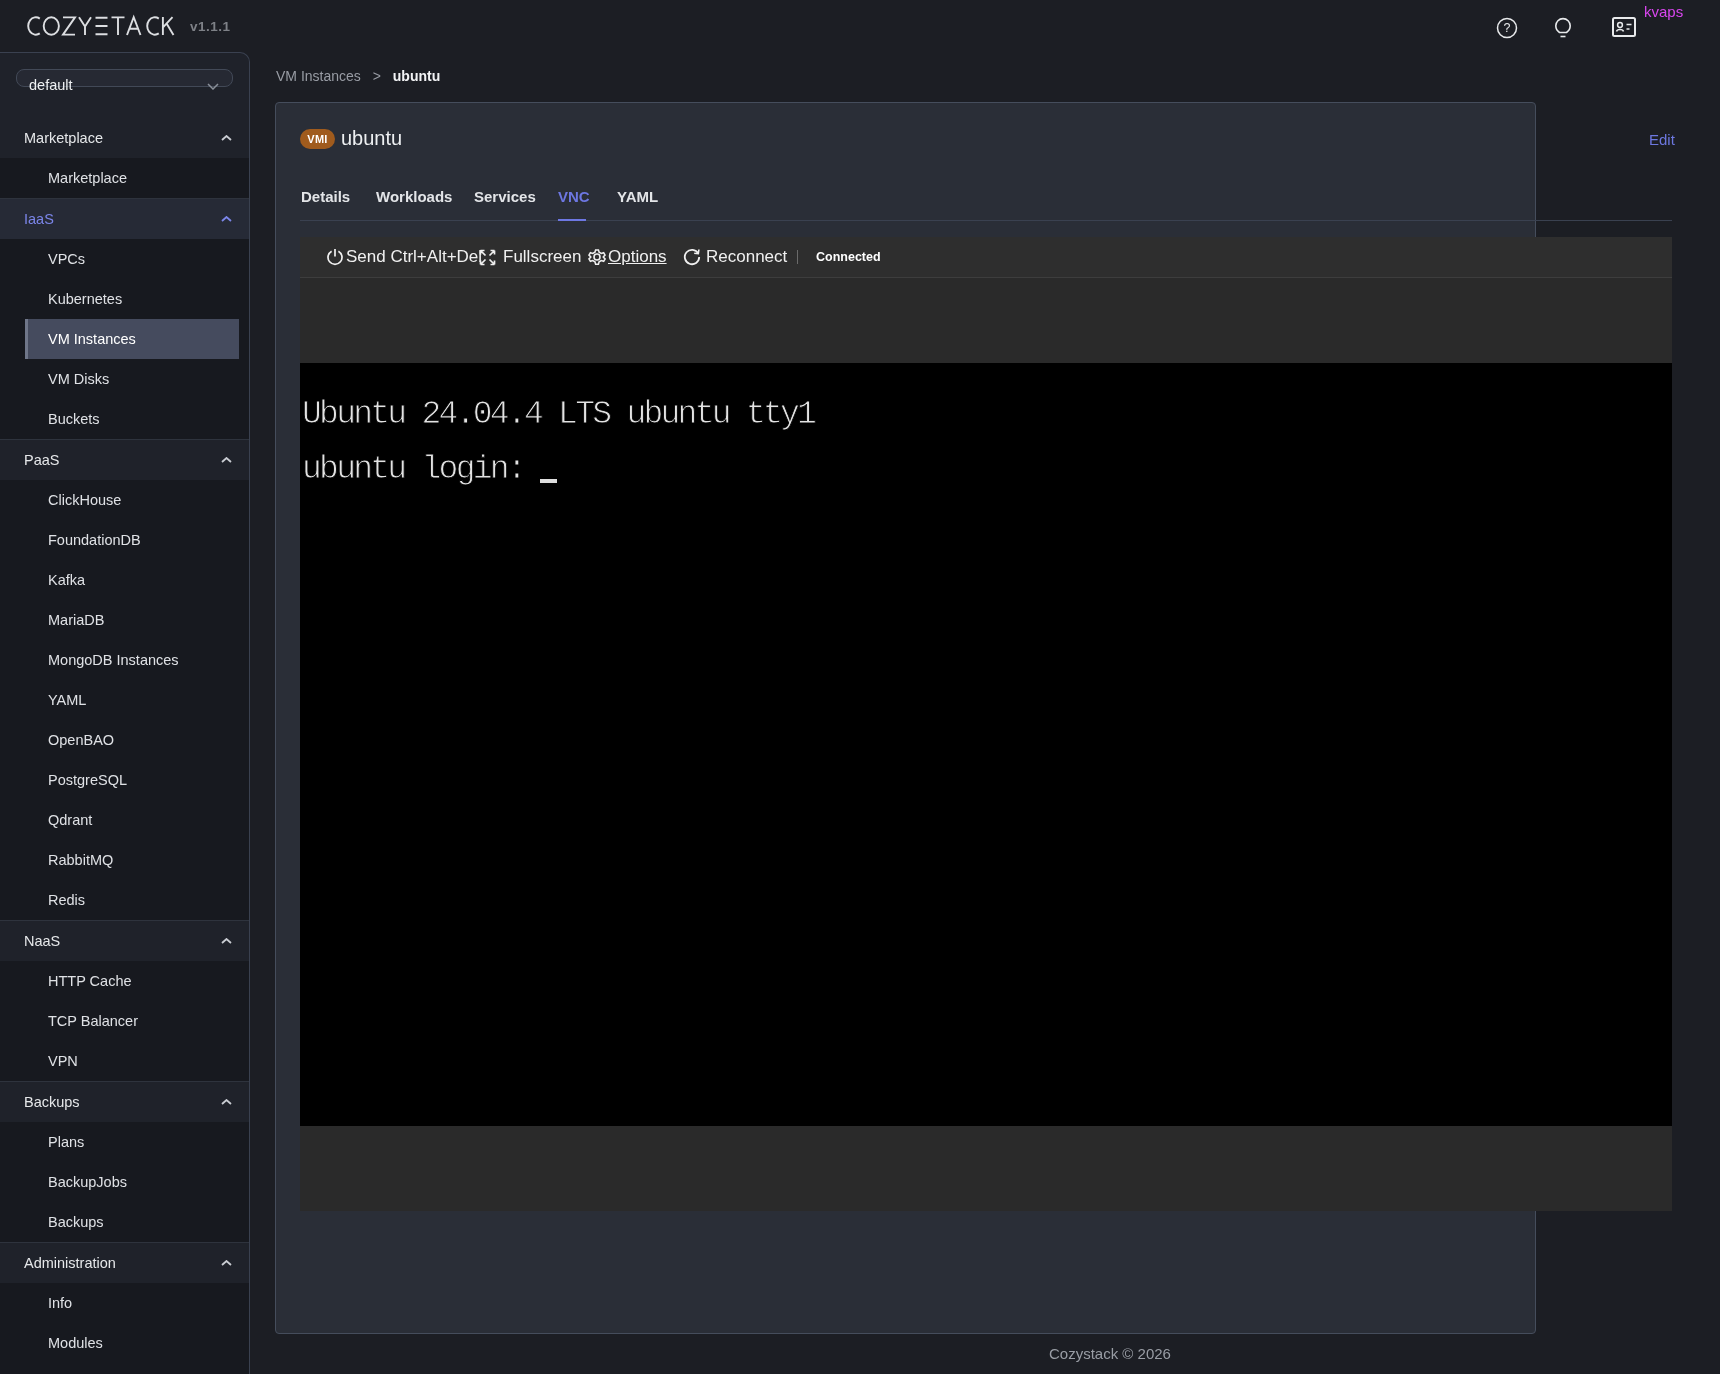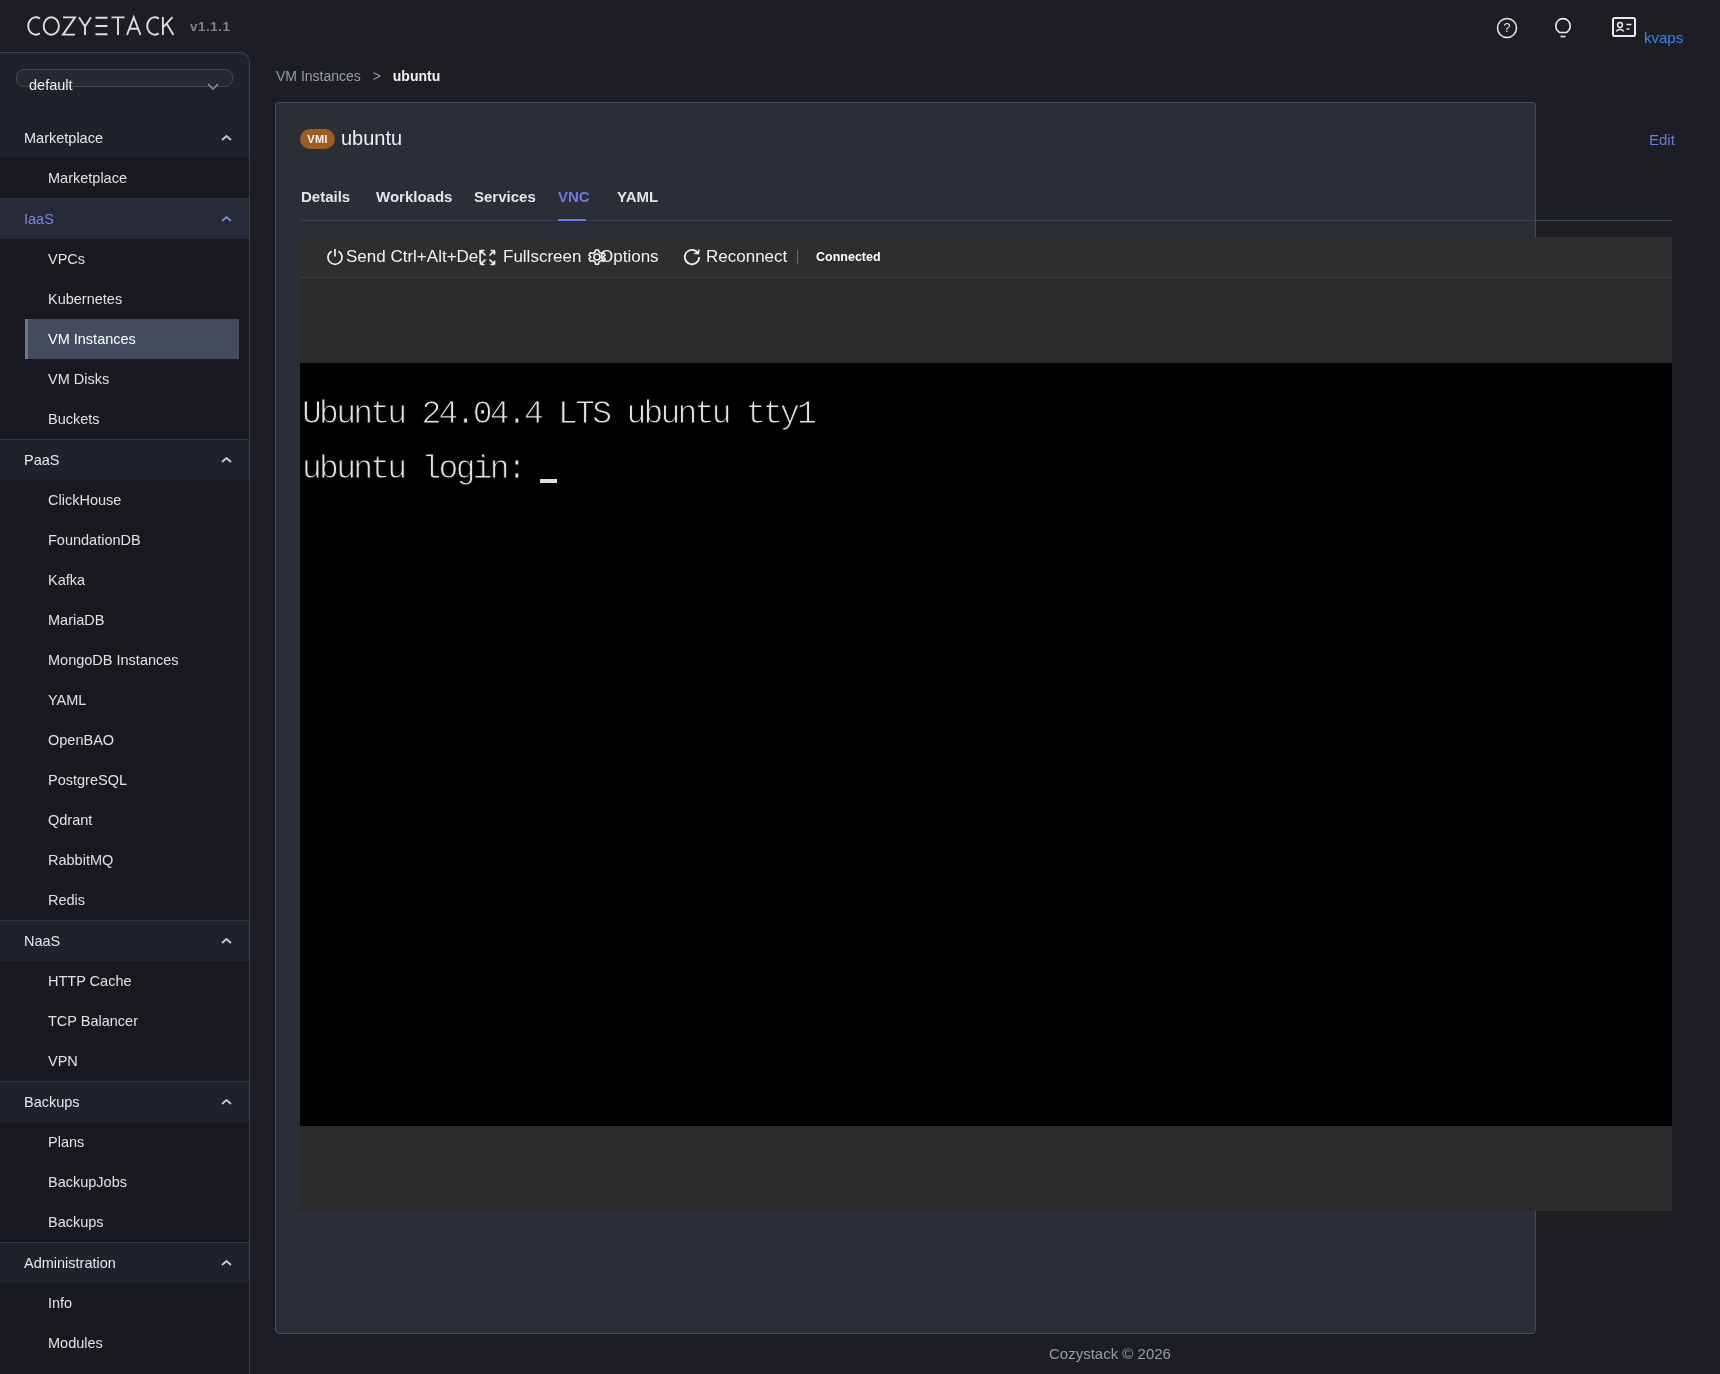--- a/index.html
+++ b/index.html
@@ -3,21 +3,21 @@
 <meta charset="utf-8">
 <style>
   * { margin:0; padding:0; box-sizing:border-box; }
   html,body { width:1720px; height:1374px; background:#1c1e24; overflow:hidden;
     font-family:"Liberation Sans", sans-serif; }
   #root { position:absolute; top:0; left:0; width:1720px; height:1374px; }
   .abs { position:absolute; }
 
   
   .ver { position:absolute; left:190px; top:19px; font-size:13.5px; font-weight:bold; color:#7e8187; letter-spacing:0.5px; }
-  .kvaps { position:absolute; left:1644px; top:29px; font-size:15px; color:#3b82f6; }
+  .kvaps { position:absolute; left:1644px; top:3px; font-size:15px; color:#d946ef; }
 
   
   .sidebar { position:absolute; left:0; top:52px; width:250px; height:1322px;
     background:#1f222a; border-top:1px solid #3a4150; border-right:1px solid #3a4150;
     border-top-right-radius:10px; }
   .nsselect { position:absolute; left:16px; top:16px; width:217px; height:18px;
     background:#262933; border:1px solid #424957; border-radius:8px;
     color:#eef0f2; font-size:14.5px; line-height:30px; padding-left:12px; }
   .subblock { position:absolute; left:0; width:249px; background:#17191f; }
   .mrow { position:absolute; left:0; width:249px; height:40px; line-height:40px;
@@ -231,21 +231,21 @@
             <path d="M 15.5 15.5 L 10.5 10.5 M 15.5 15.5 L 15.5 11.5 M 15.5 15.5 L 11.5 15.5"></path>
           </g>
         </svg>
         <span class="tbtxt" style="left:203px;">Fullscreen</span>
         <svg class="abs" style="left:288px; top:11px;" width="18" height="18" viewBox="0 0 18 18">
           <g stroke="#f0f0f0" stroke-width="1.6" fill="none">
             <path d="M 7.5 1.5 L 10.5 1.5 L 11.2 4 L 13.5 5.3 L 16 4.5 L 17.5 7 L 15.6 8.9 L 15.6 9.1 L 17.5 11 L 16 13.5 L 13.5 12.7 L 11.2 14 L 10.5 16.5 L 7.5 16.5 L 6.8 14 L 4.5 12.7 L 2 13.5 L 0.5 11 L 2.4 9.1 L 2.4 8.9 L 0.5 7 L 2 4.5 L 4.5 5.3 L 6.8 4 Z" transform="scale(0.95) translate(0.5,0.5)"></path>
             <circle cx="9" cy="9" r="3"></circle>
           </g>
         </svg>
-        <span class="tbtxt" style="left:300px;">Options</span>
+        <span class="tbtxt" style="left:308px;text-decoration:underline;">Options</span>
         <svg class="abs" style="left:383px; top:11px;" width="18" height="18" viewBox="0 0 18 18">
           <g stroke="#f0f0f0" stroke-width="1.8" fill="none">
             <path d="M 15.3 5.5 A 7.2 7.2 0 1 0 16.2 9"></path>
             <path d="M 15.9 1.5 L 15.3 5.7 L 11.2 5.2" stroke-width="1.6"></path>
           </g>
         </svg>
         <span class="tbtxt" style="left:406px;">Reconnect</span>
         <div class="tbsep"></div>
         <span class="connected">Connected</span>
       </div>

